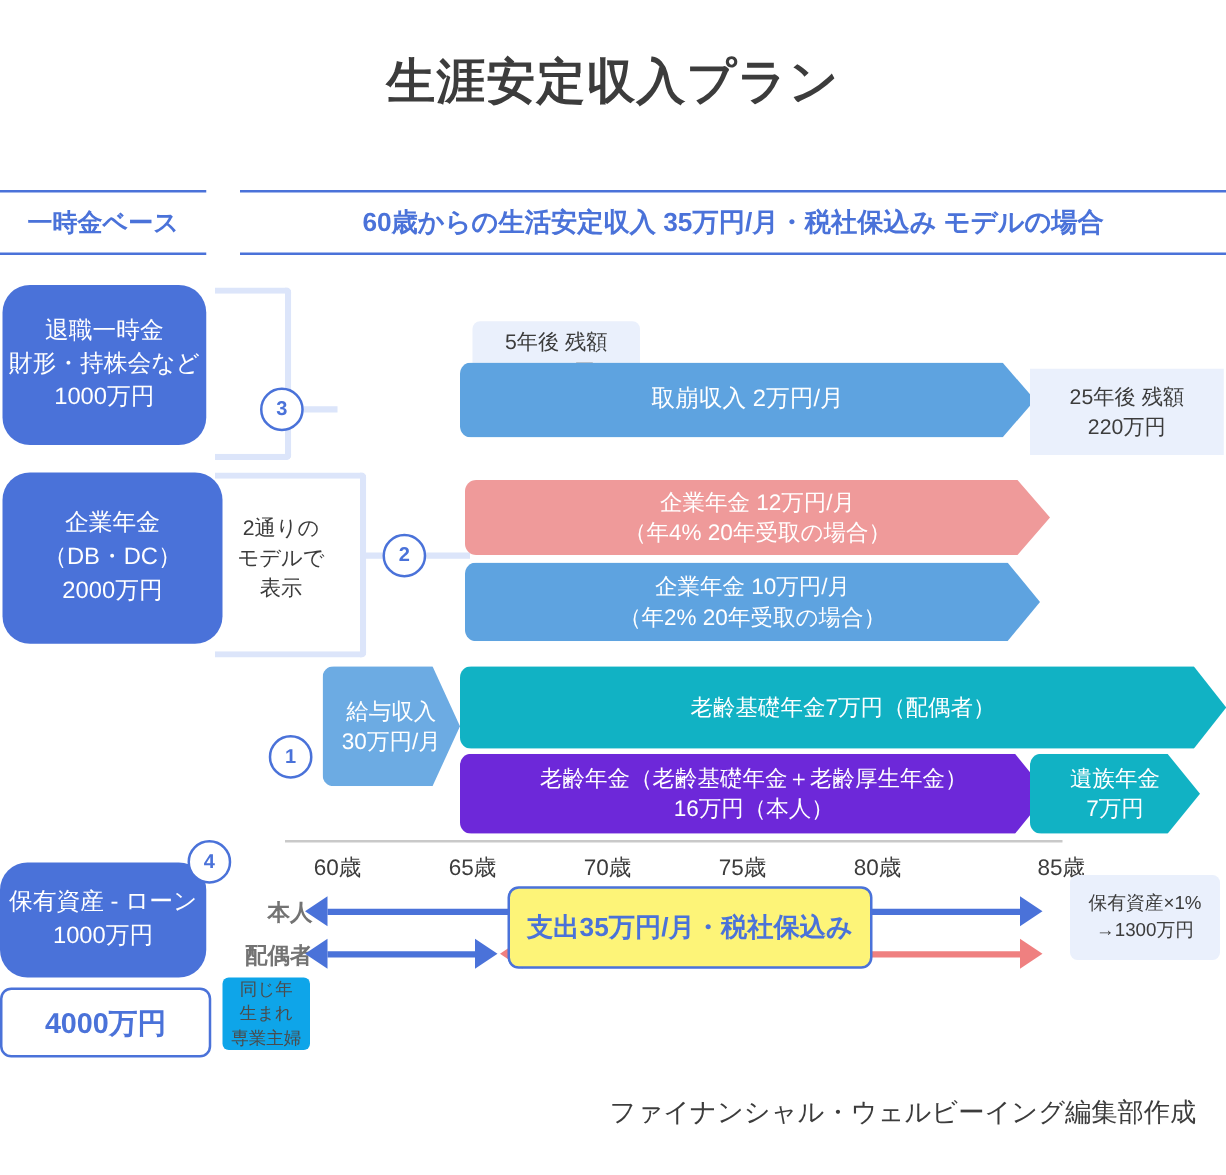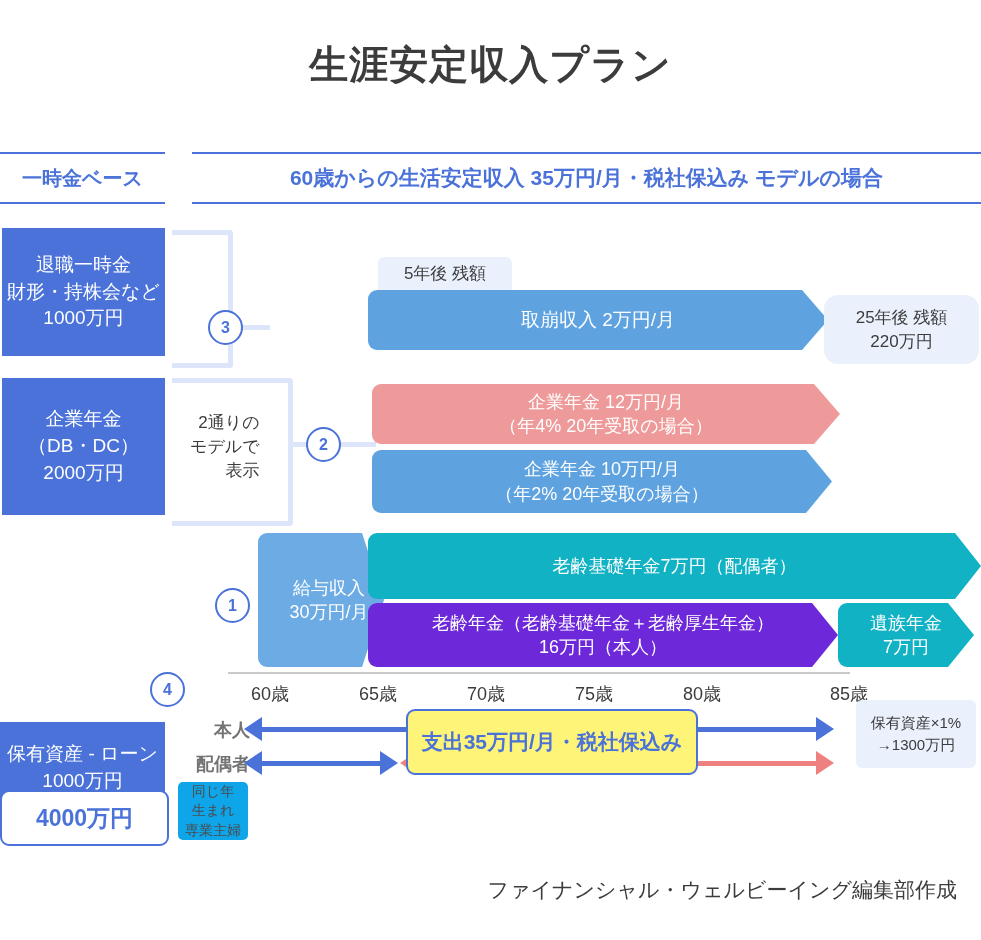--- a/index.html
+++ b/index.html
@@ -28,48 +28,48 @@
     border-top:2px solid #4a72d9;
     border-bottom:2px solid #4a72d9;
     color:#4a72d9;font-weight:bold;
     display:flex;align-items:center;justify-content:center;
   }
   #head-left{left:0;top:152px;width:165px;height:48px;font-size:20px;}
   #head-right{left:192px;top:152px;width:789px;height:48px;font-size:21px;}
 
   
   .cap-box{
-    background:#4a72d9;color:#ffffff;border-radius:0;
+    background:#4a72d9;color:#ffffff;border-radius:22px;
     font-size:19px;line-height:1.42;
     display:flex;align-items:center;justify-content:center;text-align:center;
   }
   #cap-1{left:2px;top:228px;width:163px;height:128px;}
-  #cap-2{left:2px;top:378px;width:163px;height:137px;}
-  #cap-4{left:0px;top:690px;width:165px;height:92px;margin-top:32px;}
+  #cap-2{left:2px;top:378px;width:176px;height:137px;}
+  #cap-4{left:0px;top:690px;width:165px;height:92px;}
   #cap-total{
     left:0px;top:790px;width:165px;height:52px;
     background:#ffffff;border:2px solid #4a72d9;border-radius:9px;
     color:#4a72d9;font-size:23px;font-weight:bold;
     display:flex;align-items:center;justify-content:center;
   }
 
   
   .bracket{border:5px solid #dce5fa;background:transparent;}
   #br-1{left:172px;top:230px;width:56px;height:128px;border-left:none;border-radius:0 4px 4px 0;}
   #br-2{left:172px;top:378px;width:116px;height:138px;border-left:none;border-radius:0 4px 4px 0;}
   .stub{background:#dce5fa;height:5px;}
   #stub-1{left:228px;top:325px;width:42px;}
   #stub-2{left:288px;top:442px;width:34px;}
   #stub-2b{left:330px;top:442px;width:46px;}
 
   #note-2models{
     left:184px;top:386px;width:96px;height:122px;
     display:flex;align-items:center;
     font-size:17px;color:#3c3c3c;line-height:1.42;
-    padding-left:6px;box-sizing:border-box;text-align:right;
+    padding-left:6px;box-sizing:border-box;text-align:center;
   }
 
   
   .num-circle{
     border:2px solid #4a72d9;border-radius:50%;
     background:#ffffff;color:#4a72d9;
     font-size:16px;font-weight:bold;
     display:flex;align-items:center;justify-content:center;
     z-index:6;
   }
@@ -96,35 +96,35 @@
   
   #bar3-left{left:258px;top:300px;width:106px;height:60px;background:#6cabe3;font-size:18px;}
   #bar3-main{left:368px;top:290px;width:460px;height:60px;background:#5ea3e0;font-size:19px;}
   #note-5y{
     left:378px;top:225px;width:134px;height:57px;
     background:#eaf0fc;border-radius:6px;color:#3c3c3c;font-size:17px;
     display:flex;align-items:center;justify-content:center;text-align:center;line-height:1.4;margin-top:32px;
   }
   #note-25y{
     left:824px;top:295px;width:155px;height:69px;
-    background:#eaf0fc;border-radius:14px;color:#3c3c3c;font-size:17px;
+    background:#eaf0fc;border-radius:0;color:#3c3c3c;font-size:17px;
     display:flex;align-items:center;justify-content:center;text-align:center;line-height:1.4;
   }
 
   
   #bar2-a{left:372px;top:384px;width:468px;height:60px;background:#ef9a9a;font-size:18px;}
   #bar2-b{left:372px;top:450px;width:460px;height:63px;background:#5ea3e0;font-size:18px;}
 
   
-  #bar1-salary{left:258px;top:533px;width:110px;height:134px;background:#6cabe3;font-size:18px;
+  #bar1-salary{left:258px;top:533px;width:110px;height:96px;background:#6cabe3;font-size:18px;
     border-radius:9px 0 0 9px;
-    clip-path:polygon(0 0, calc(100% - 22px) 0, 100% 50%, calc(100% - 22px) 100%, 0 100%);padding-left:16px;}
+    clip-path:polygon(0 0, calc(100% - 22px) 0, 100% 50%, calc(100% - 22px) 100%, 0 100%);}
   #bar1-basic{left:368px;top:533px;width:613px;height:66px;background:#11b2c4;font-size:18px;}
   #bar1-own{left:368px;top:603px;width:470px;height:64px;background:#6d28d9;font-size:18px;}
-  #bar1-survivor{left:824px;top:603px;width:136px;height:64px;background:#11b2c4;font-size:18px;margin-left:14px;}
+  #bar1-survivor{left:824px;top:603px;width:136px;height:64px;background:#11b2c4;font-size:18px;}
 
   
   #axis-line{left:228px;top:672px;width:622px;height:2px;background:#c9c9c9;}
   .age-tick{
     position:absolute;top:682px;width:80px;text-align:center;
     font-size:18px;color:#3c3c3c;
   }
 
   
   .row-label{

